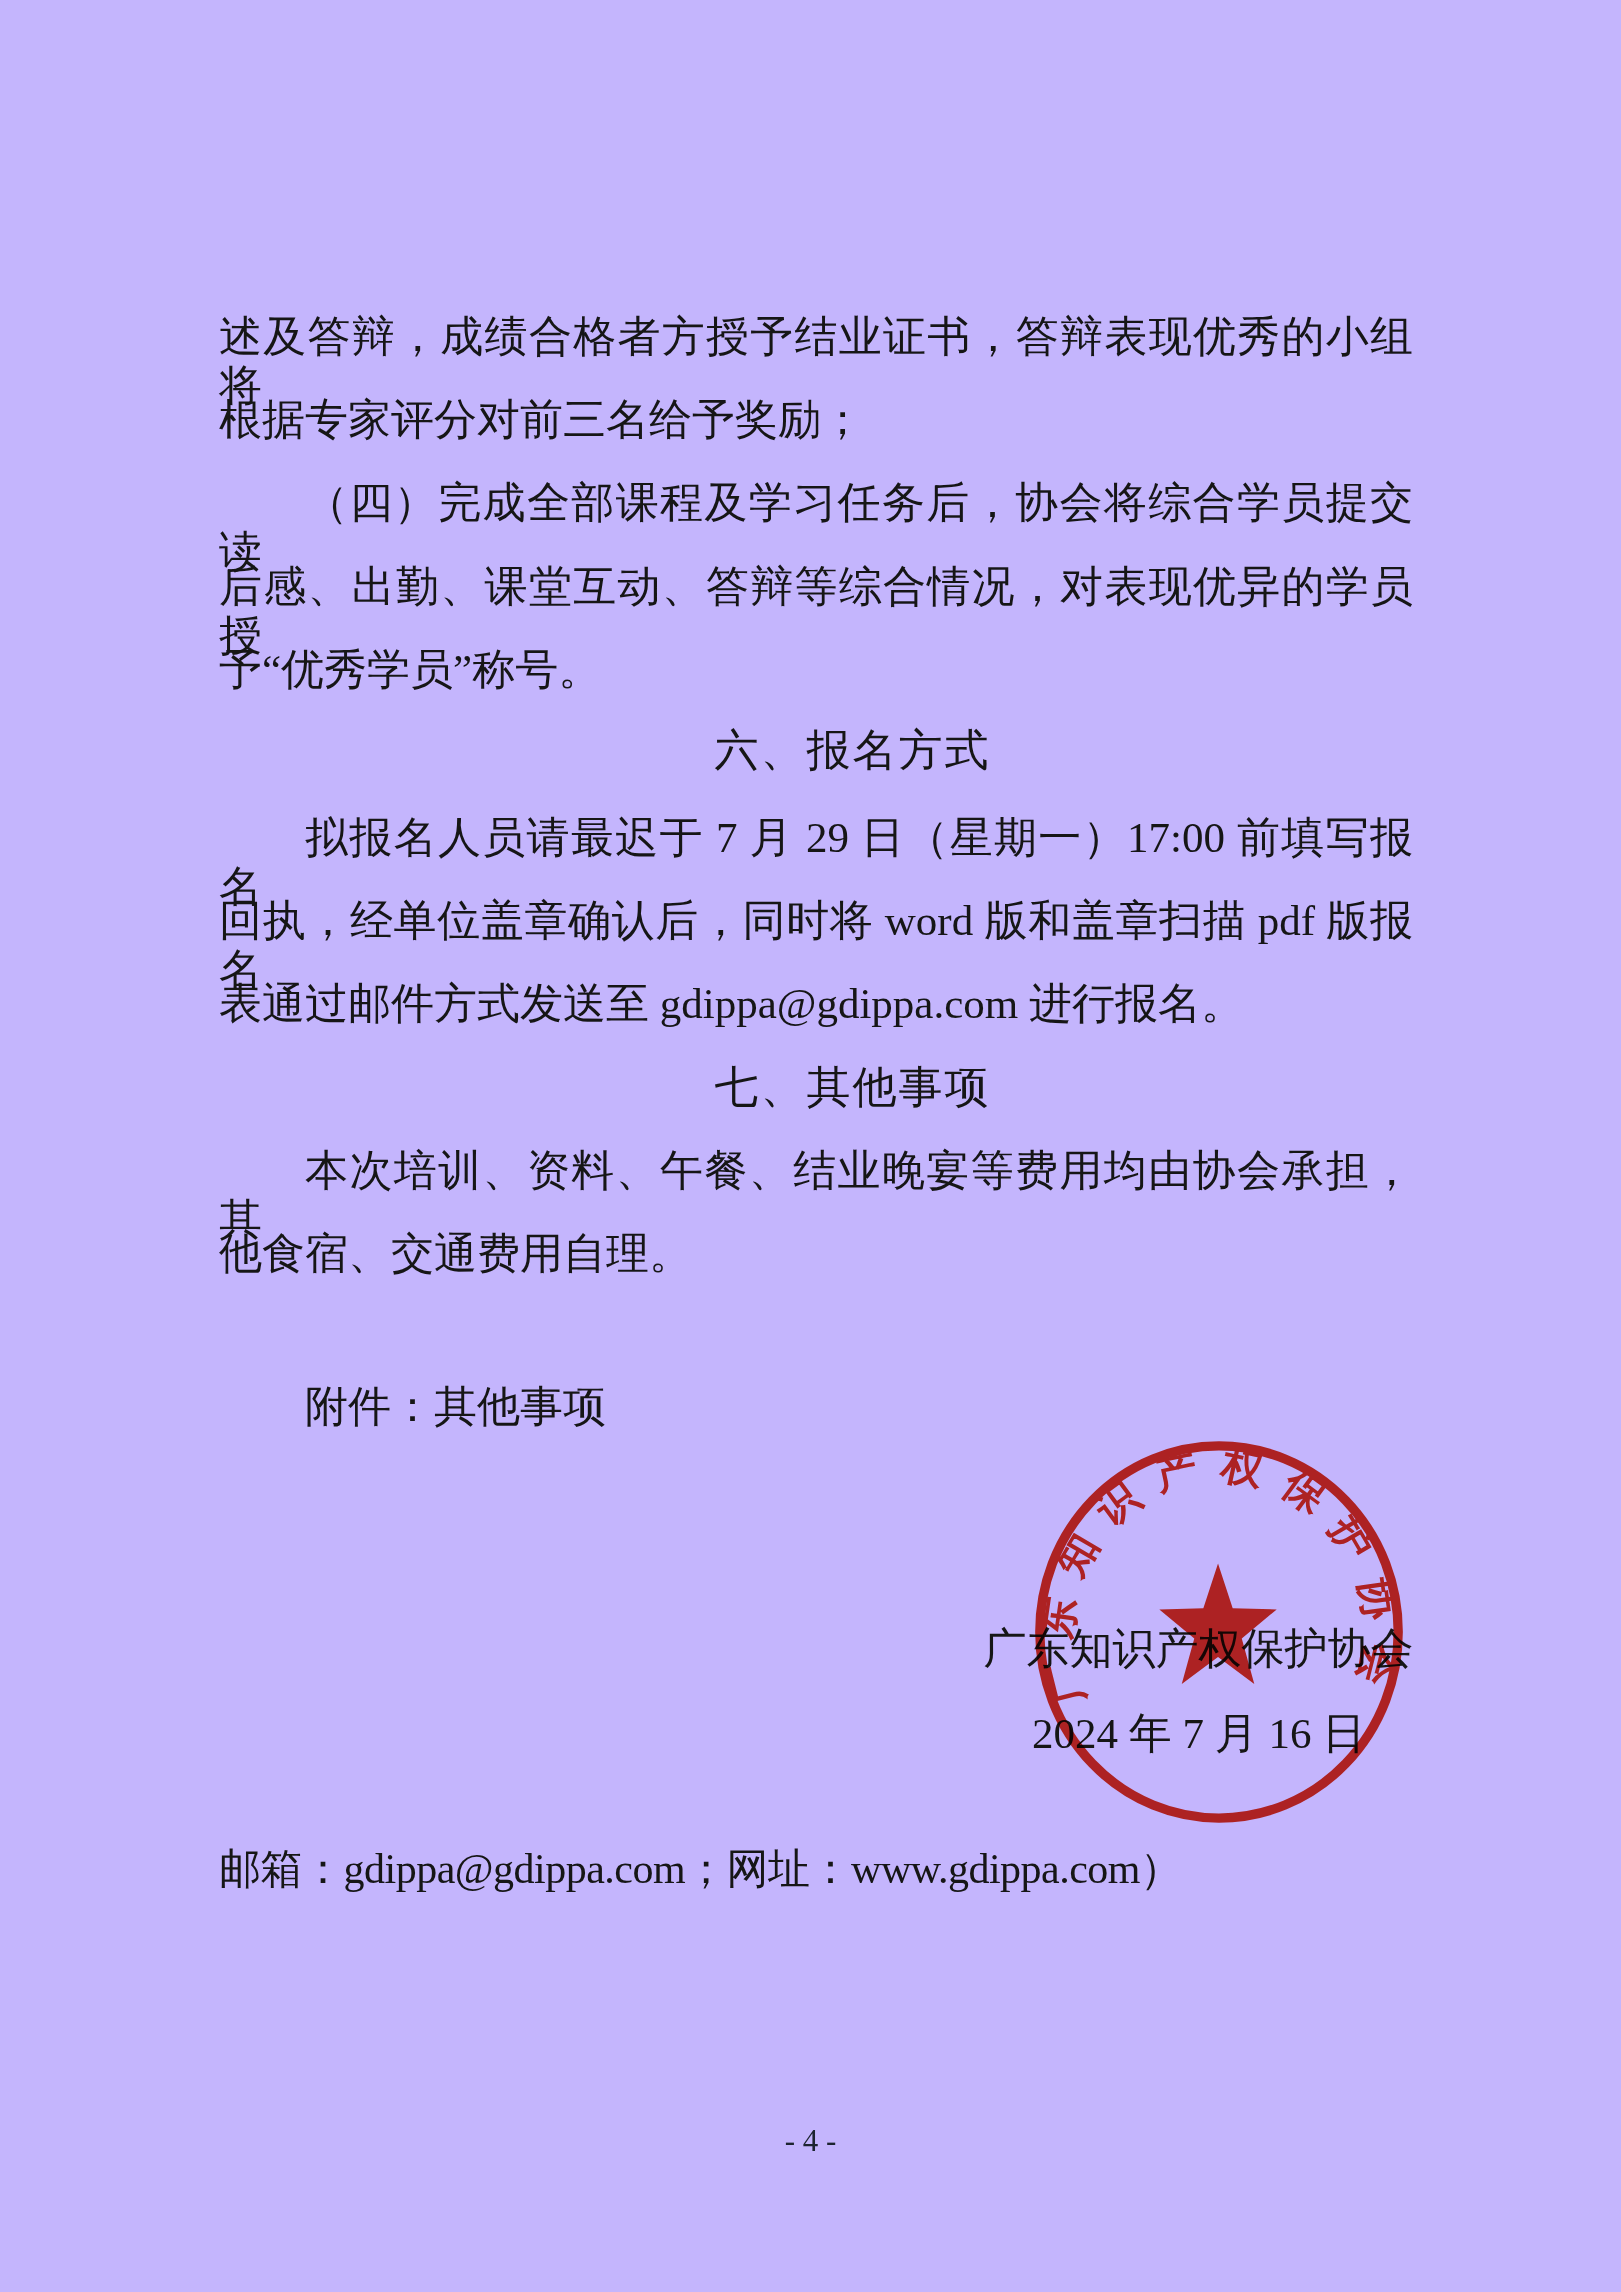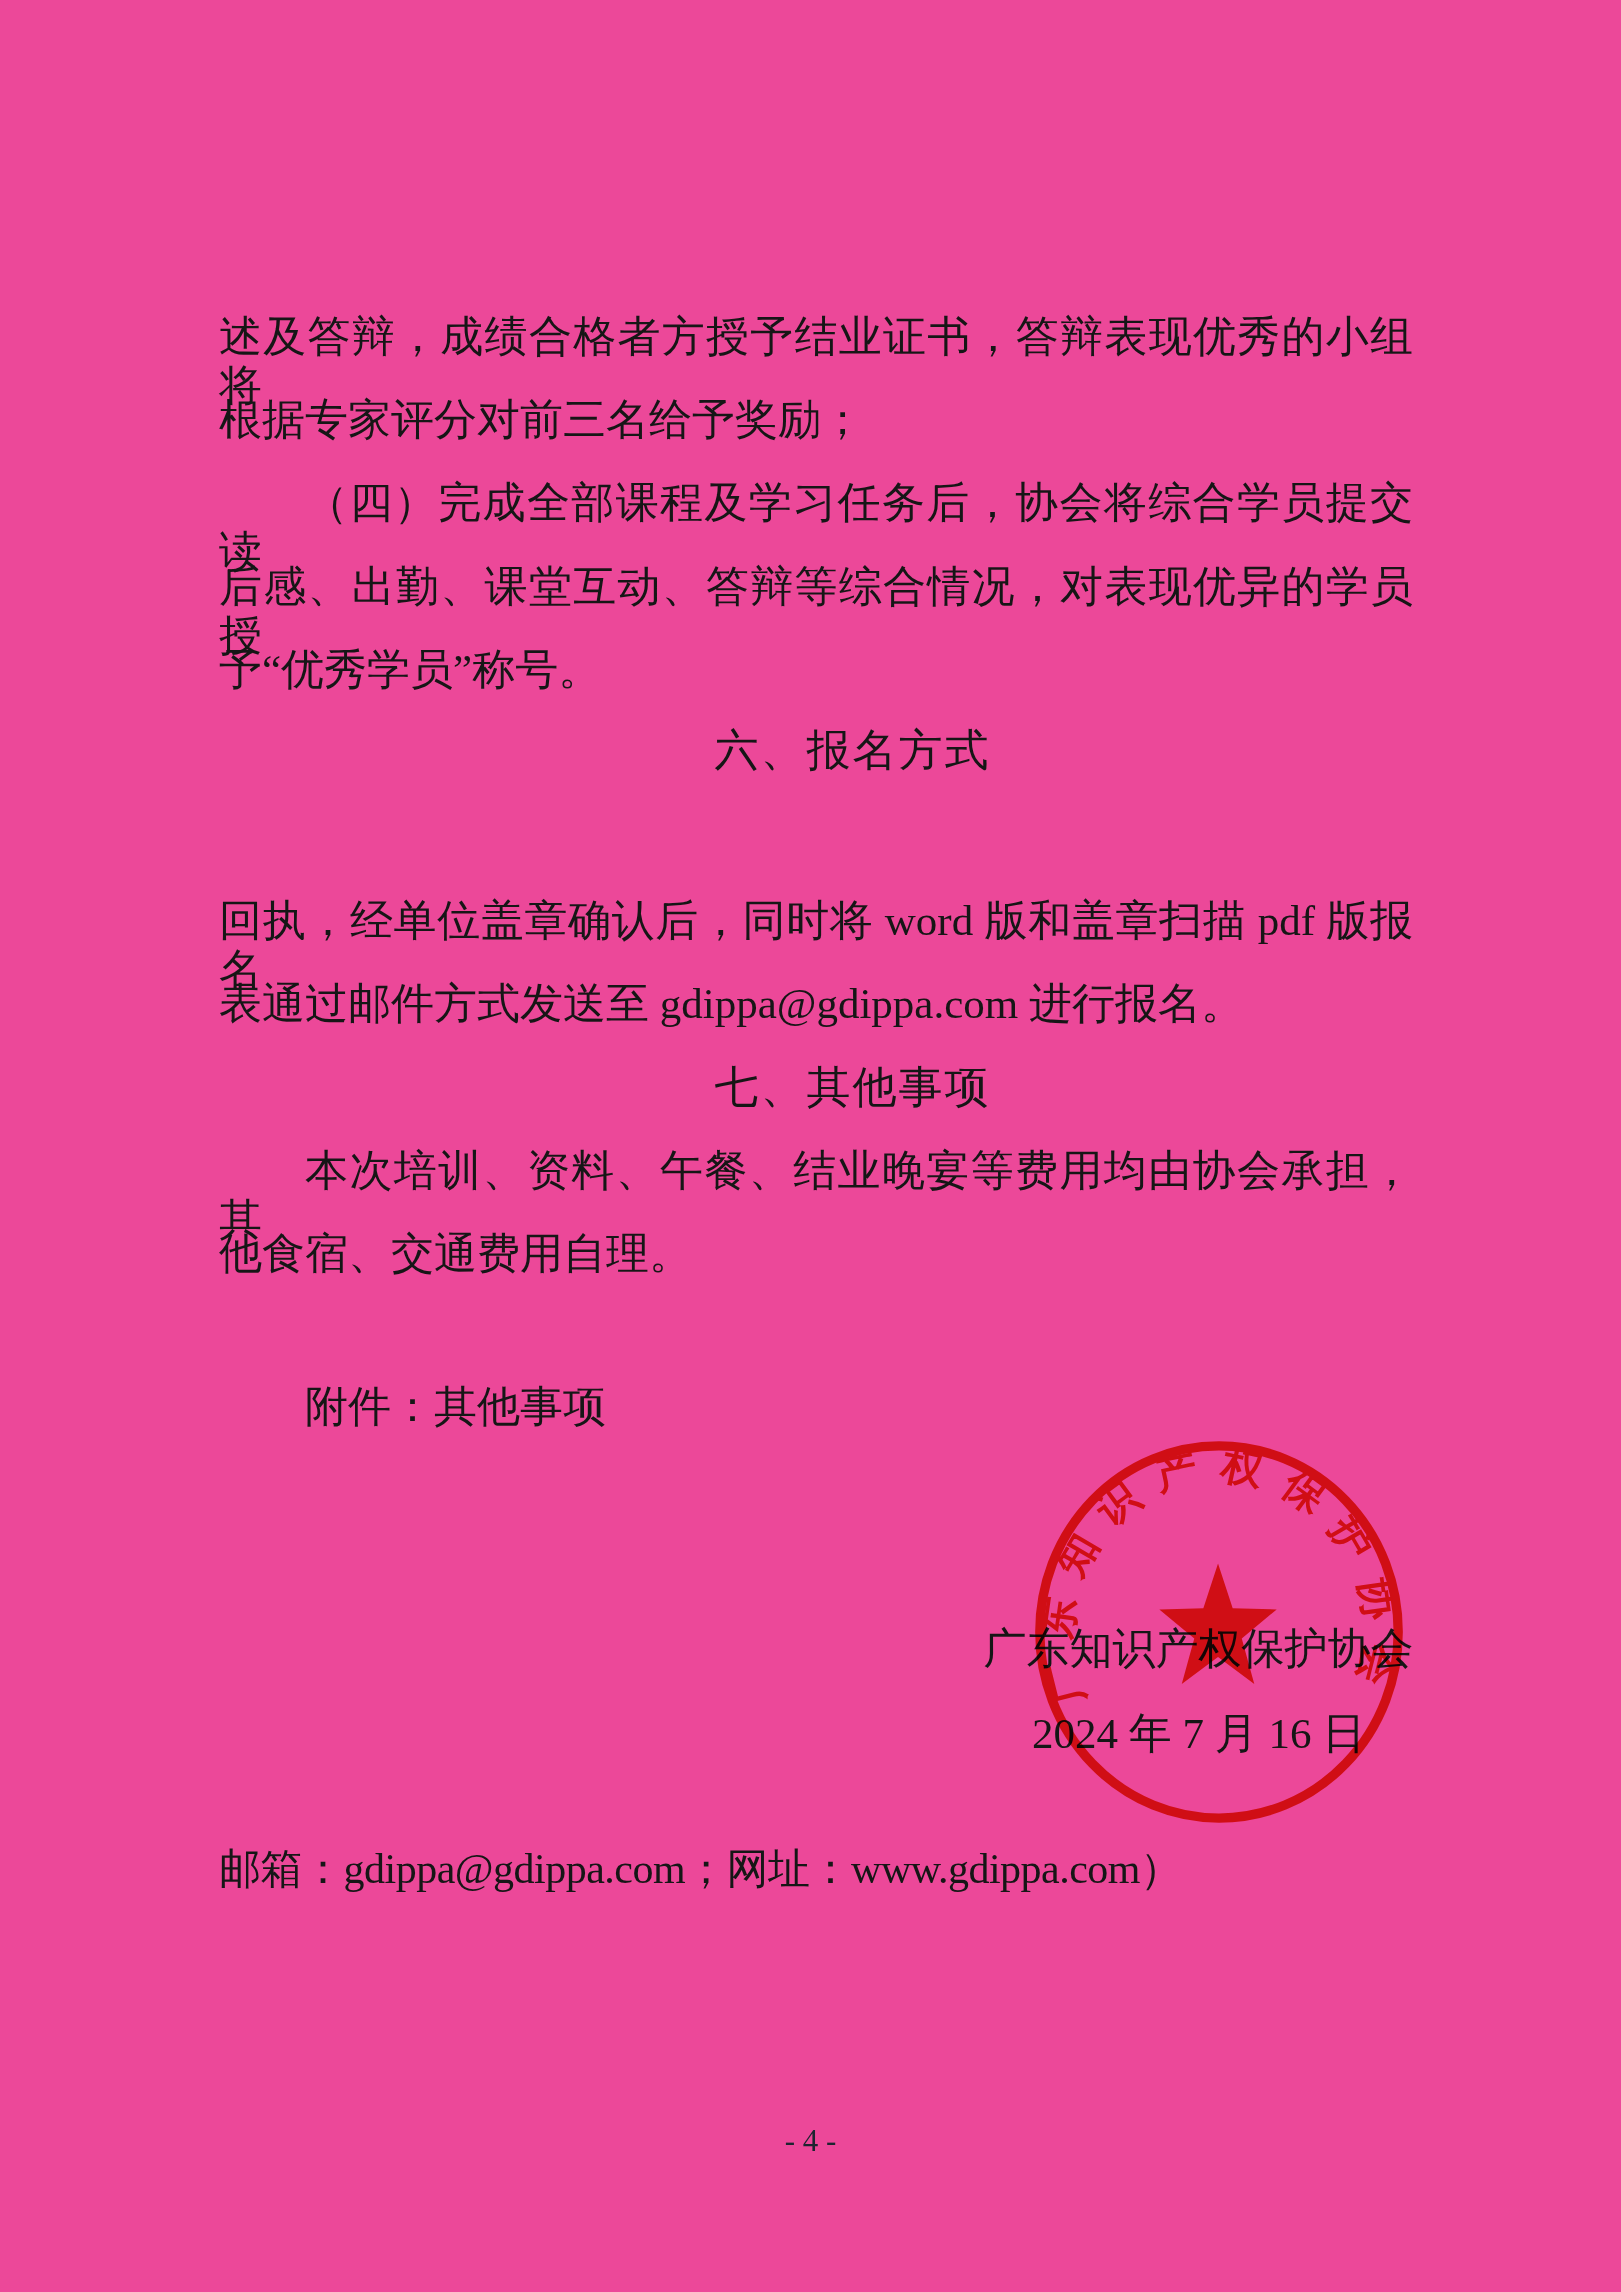--- a/index.html
+++ b/index.html
@@ -1,20 +1,20 @@
 <!DOCTYPE html>
 <html lang="zh"><head>
 <meta charset="utf-8">
 <style>
   html,body{margin:0;padding:0;background:#ffffff;}
   .page{
     position:relative;
     width:1621px;
     height:2293px;
-    background:#ec4899;
+    background:#c4b5fd;
     overflow:hidden;
     font-family:"Liberation Serif","DejaVu Serif",serif;
     color:#161616;
   }
   .ln{
     position:absolute;
     left:219px;
     width:1194px;
     font-size:43px;
     line-height:49px;
@@ -77,20 +77,21 @@
 <div class="page">
 
   <div class="ln fill" style="top:312px">述及答辩，成绩合格者方授予结业证书，答辩表现优秀的小组将</div>
   <div class="ln" style="top:395px">根据专家评分对前三名给予奖励；</div>
 
   <div class="ln fill indent" style="top:478px">（四）完成全部课程及学习任务后，协会将综合学员提交读</div>
   <div class="ln fill" style="top:562px">后感、出勤、课堂互动、答辩等综合情况，对表现优异的学员授</div>
   <div class="ln" style="top:645px">予“优秀学员”称号。</div>
 
   <div class="ln heading" style="top:725px">六、报名方式</div>
+  <div class="ln fill indent" style="top:813px">拟报名人员请最迟于 7 月 29 日（星期一）17:00 前填写报名</div>
   <div class="ln fill" style="top:896px">回执，经单位盖章确认后，同时将 word 版和盖章扫描 pdf 版报名</div>
   <div class="ln" style="top:979px">表通过邮件方式发送至 gdippa@gdippa.com 进行报名。</div>
 
   <div class="ln fill indent" style="top:1146px">本次培训、资料、午餐、结业晚宴等费用均由协会承担，其</div>
   <div class="ln heading" style="top:1062px">七、其他事项</div>
   <div class="ln" style="top:1229px">他食宿、交通费用自理。</div>
 
   <div class="ln indent" style="top:1382px">附件：其他事项</div>
 
   <div class="sig" style="top:1624px">广东知识产权保护协会</div>

